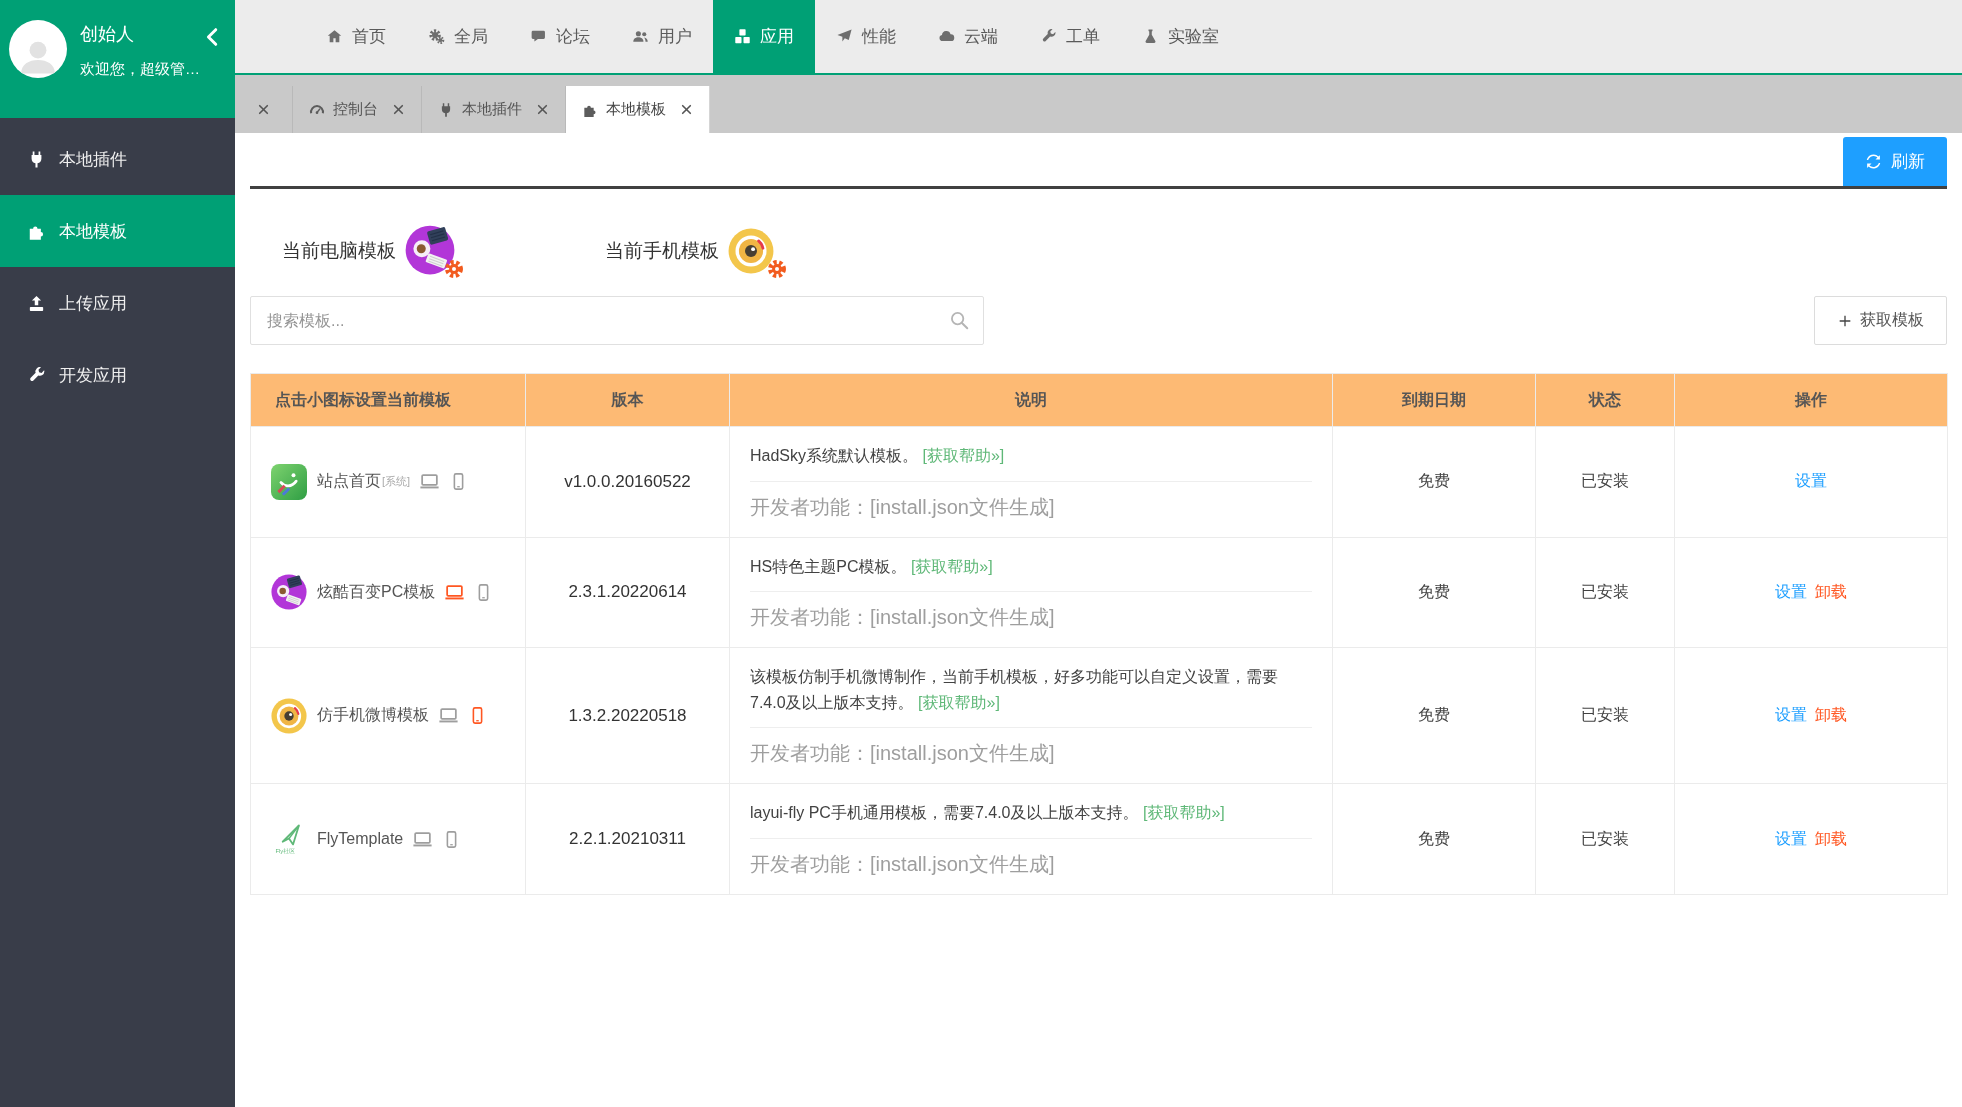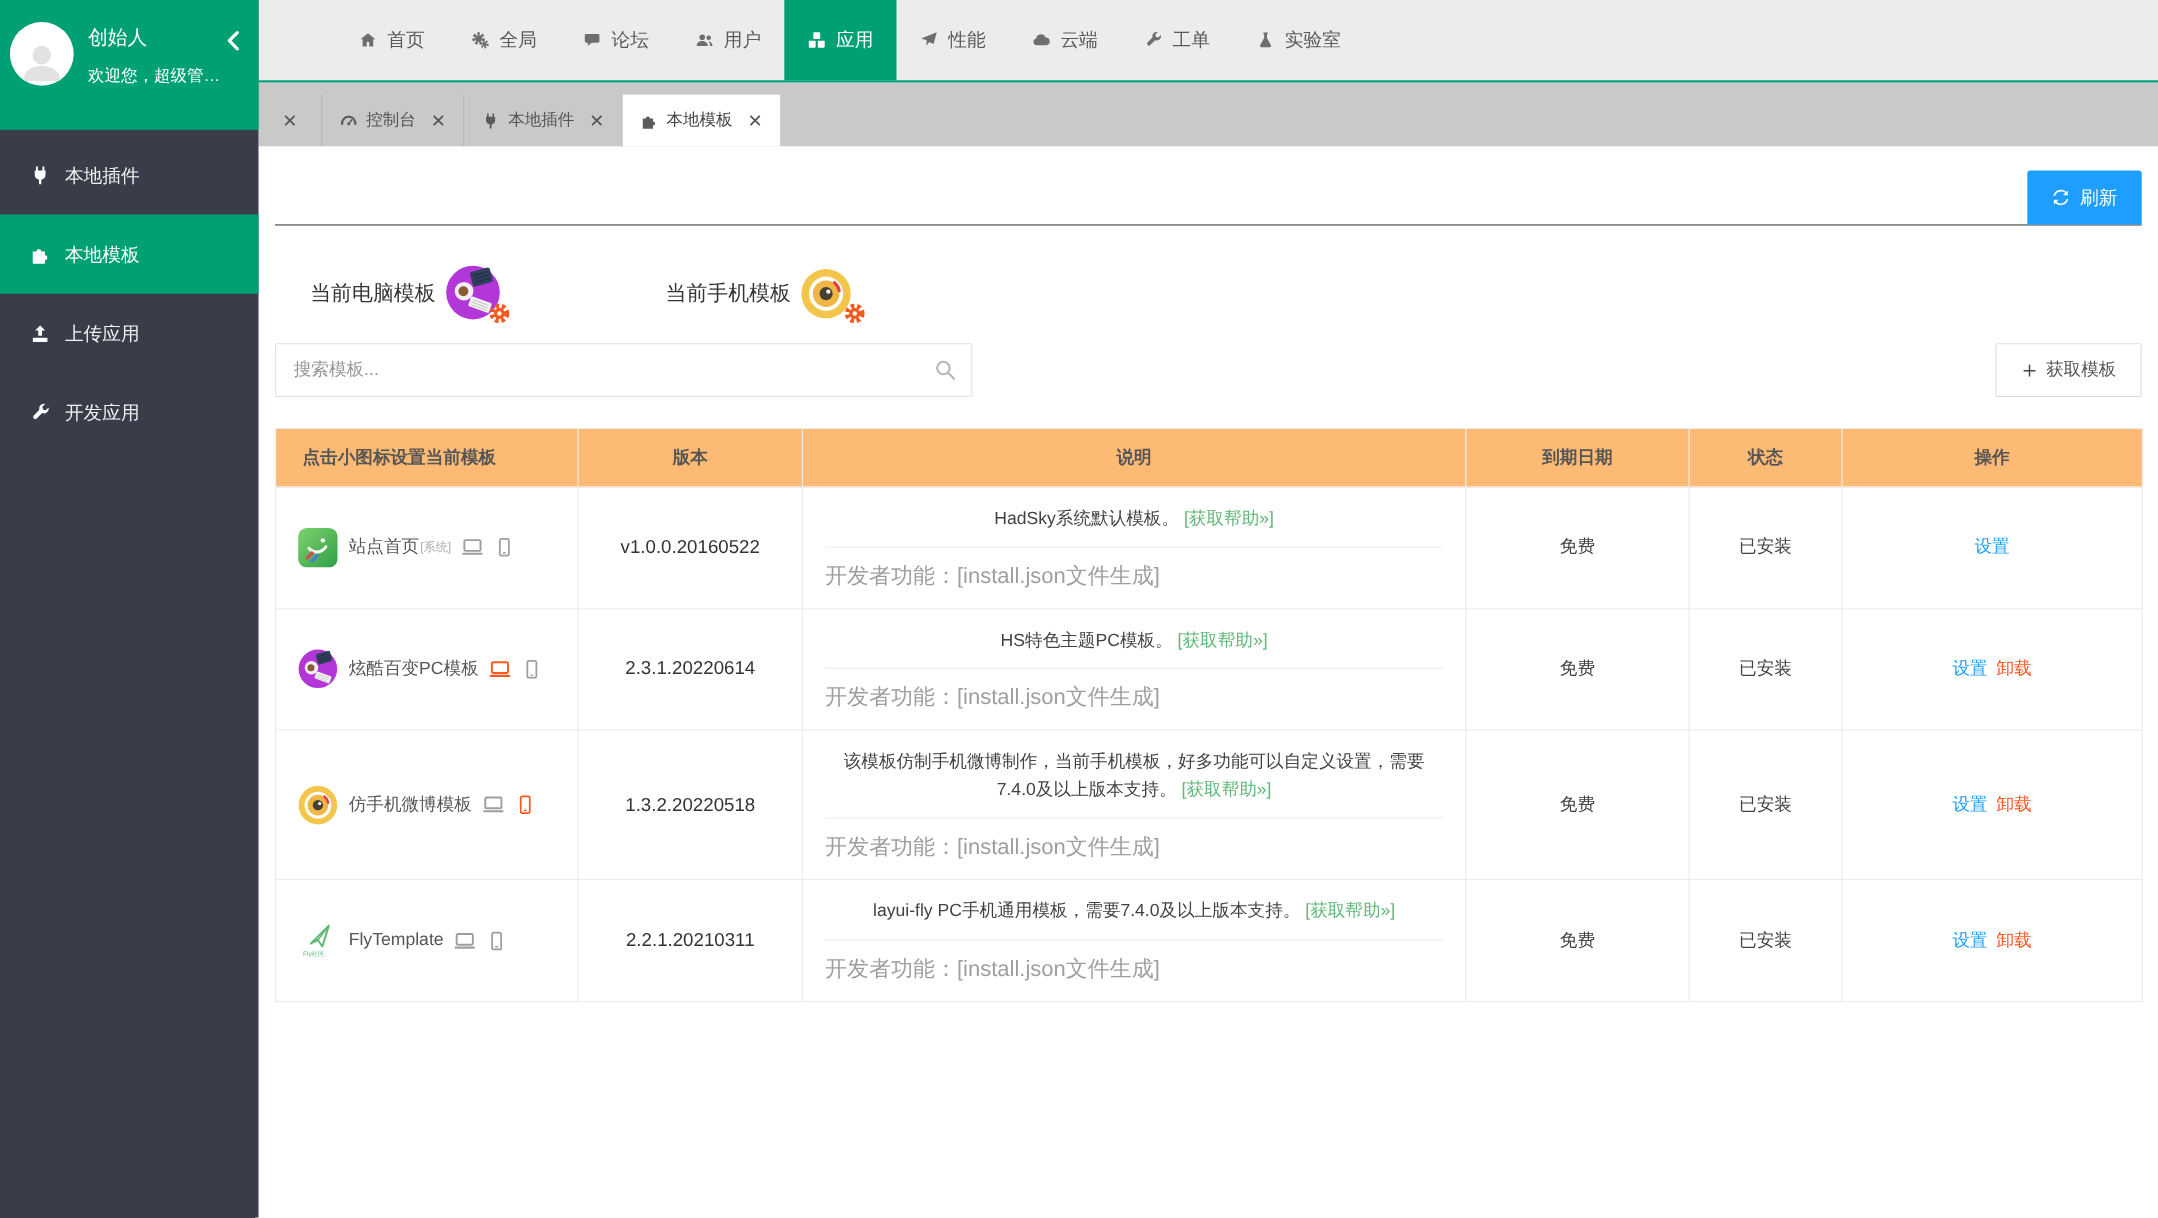--- a/index.html
+++ b/index.html
@@ -42,37 +42,37 @@
   .tab{height:47px;display:flex;align-items:center;padding:0 16px;font-size:15px;color:#555;
     border-right:1px solid #b9b9b9;cursor:pointer;background:transparent;}
   .tab .i{font-size:16px;margin-right:8px;color:#5c5c5c;}
   .tab .x{font-size:13px;margin-left:14px;color:#555;cursor:pointer;}
   .tab-closeall{padding:0 22px;}
   .tab-closeall .x{margin-left:0;}
   .tab.active{background:#fff;border-right-color:#d5d5d5;color:#444;}
 
   
   .main{position:absolute;left:235px;right:0;top:133px;bottom:0;background:#fff;overflow:hidden;}
-  .toolbar{margin:16px 15px;height:56px;border-bottom:1px solid #404040;
+  .toolbar{margin:0 15px;height:56px;border-bottom:3px solid #404040;
     display:flex;justify-content:flex-end;align-items:flex-end;box-sizing:border-box;}
   .btn-refresh{border:0;background:#1E9FFF;color:#fff;height:49px;padding:0 22px;border-radius:3px 3px 0 0;
     font-size:17px;display:flex;align-items:center;cursor:pointer;font-family:inherit;}
   .btn-refresh .i{font-size:17px;margin-right:9px;}
 
   .curline{margin:36px 15px 0;display:flex;align-items:center;height:52px;font-family:Liberation Serif, serif;}
   .cur-lb{font-size:19px;color:#333;margin-left:32px;}
   .cur-lb.second{margin-left:148px;}
   .cur-ic{position:relative;display:inline-block;margin-left:9px;width:52px;height:52px;cursor:pointer;}
   .cur-ic .ci-main svg{width:50px;height:50px;}
   .cur-ic.sm .ci-main svg{width:46px;height:46px;margin-top:3px;}
   .cur-ic .ci-gear{position:absolute;right:-8px;bottom:-3px;}
   .cur-ic .ci-gear svg{width:22px;height:22px;}
 
   .searchline{margin:19px 15px 0;display:flex;align-items:center;justify-content:space-between;}
-  .searchbox{position:relative;width:634px;}
+  .searchbox{position:relative;width:734px;}
   .search-input{width:100%;height:49px;box-sizing:border-box;border:1px solid #e0e0e0;border-radius:2px;
     padding:0 44px 0 16px;font-size:16px;color:#333;font-family:inherit;outline:none;}
   .search-input::placeholder{color:#959595;}
   .search-ic{position:absolute;right:14px;top:13px;color:#b5b5b5;font-size:22px;cursor:pointer;}
   .btn-get{border:1px solid #dcdcdc;background:#fff;color:#555;height:49px;padding:0 22px;border-radius:2px;
     font-size:16px;display:flex;align-items:center;cursor:pointer;font-family:inherit;}
   .btn-get .i{font-size:16px;margin-right:7px;color:#444;}
 
   
   .tpl-table{margin:28px 15px 0;border-collapse:collapse;width:1697px;table-layout:fixed;
@@ -85,21 +85,21 @@
   .appic{display:inline-block;cursor:pointer;}
   .appic svg{width:36px;height:36px;}
   .nm{font-size:16px;color:#555;margin-left:10px;white-space:nowrap;}
   .tag{font-size:11px;color:#aaa;vertical-align:super;margin-left:1px;}
   .dev-ic{color:#9e9e9e;margin-left:9px;cursor:pointer;}
   .dev-ic.lap{font-size:21px;}
   .dev-ic.ph{font-size:19px;}
   .dev-ic.on{color:#FF5722;}
   td.c-ver{text-align:center;font-size:17px;color:#333;}
   td.c-desc{padding:16px 20px;}
-  .d-main{font-size:16px;color:#424242;line-height:1.6;text-align:center;}
+  .d-main{font-size:16px;color:#424242;line-height:1.6;}
   .d-help{color:#5FB878;cursor:pointer;}
   .d-dev{margin-top:12px;padding-top:12px;border-top:1px solid #eee;font-size:20px;color:#9e9e9e;}
   td.c-exp,td.c-st{text-align:center;font-size:16px;color:#424242;}
   td.c-act{text-align:center;font-size:16px;}
   .act{cursor:pointer;margin:0 4px;text-decoration:none;}
   .act-primary{color:#1E9FFF;}
   .act-danger{color:#FF5722;}
 </style>
 </head>
 <body>

